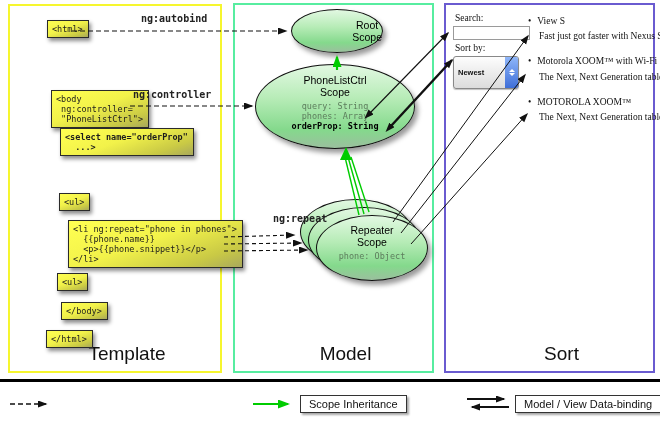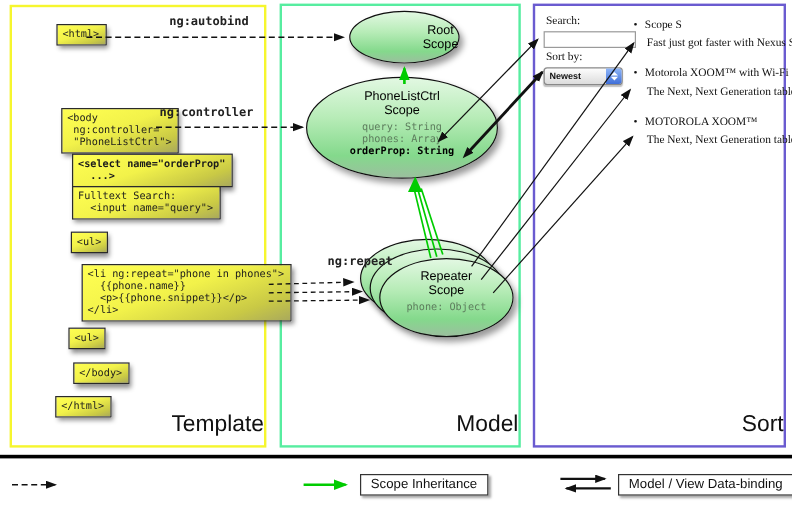--- a/index.html
+++ b/index.html
@@ -8,22 +8,22 @@
     position:relative; width:660px; height:421px;
     background:#fff; overflow:hidden;
     font-family:"Liberation Sans", sans-serif;
   }
   
   .col { position:absolute; border:2px solid; background:transparent; }
   .col-template { left:8px;  top:4px; width:214px; height:369px; border-color:#f6f62e; }
   .col-model    { left:233px; top:3px; width:201px; height:370px; border-color:#57eda0; }
   .col-view     { left:444px; top:3px; width:211px; height:370px; border-color:#6a5bd0; }
   .col-label {
-    position:absolute; bottom:6px; left:0; width:100%;
-    text-align:right; font-size:19px; color:#111;
+    position:absolute; bottom:6px; left:12px; width:100%;
+    text-align:center; font-size:19px; color:#111;
     font-family:"Liberation Sans", sans-serif;
   }
   
   .code {
     position:absolute; z-index:10;
     font-family:"DejaVu Sans Mono", monospace;
     font-size:8.5px; line-height:1.18; color:#1c1c1c;
     white-space:pre; padding:3px 5px 3px 4px;
     background:linear-gradient(160deg,#ffff52 0%,#f2f24a 45%,#c9c945 80%,#a9a95c 100%);
     border:1px solid #2a2a2a;
@@ -64,21 +64,21 @@
   .rep-front  { left:316px; top:215px; padding-top:8px; }
   
   .view-text { font-family:"Liberation Serif", serif; color:#111; }
   .vlabel { position:absolute; font-size:9.5px; }
   .search-input {
     position:absolute; left:453px; top:26px; width:77px; height:14px;
     border:1px solid #9a9a9a; background:#fff; z-index:9;
     font-size:9px; padding:0 2px; font-family:"Liberation Serif", serif;
   }
   .dropdown {
-    position:absolute; left:453px; top:56px; width:66px; height:15px;
+    position:absolute; left:453px; top:56px; width:66px; height:33px;
     border:1px solid #888; border-radius:3px; background:linear-gradient(#fdfdfd,#dcdcdc);
     display:flex; align-items:center; z-index:9;
     box-shadow:0 1px 1px rgba(0,0,0,0.25);
   }
   .dropdown .dtext { flex:1; font-size:7.5px; font-weight:bold; padding-left:4px;
     font-family:"Liberation Sans", sans-serif; color:#111; }
   .stepper {
     width:13px; height:100%; border-radius:0 2px 2px 0;
     background:linear-gradient(#8fb6f9,#3f6fd8);
     display:flex; flex-direction:column; align-items:center; justify-content:center; gap:1px;
@@ -152,22 +152,20 @@
     <line x1="467" y1="399" x2="504" y2="399" stroke="#111" stroke-width="1.8" marker-end="url(#mB)"></line>
     <line x1="509" y1="407" x2="472" y2="407" stroke="#111" stroke-width="1.8" marker-end="url(#mB)"></line>
   </svg>
 
   <div class="code" style="left:14px; top:20px;">&lt;html&gt;</div>
   <div class="code" style="left:18px; top:90px;">&lt;body
  ng:controller=
  "PhoneListCtrl"&gt;</div>
   <div class="code bold" style="left:27px; top:128px;">&lt;select name="orderProp"
   ...&gt;</div>
-  <div class="code" style="left:27px; top:155px;">Fulltext Search:
-  &lt;input name="query"&gt;</div>
   <div class="code" style="left:26px; top:193px;">&lt;ul&gt;</div>
   <div class="code" style="left:35px; top:220px;">&lt;li ng:repeat="phone in phones"&gt;
   {{phone.name}}
   &lt;p&gt;{{phone.snippet}}&lt;/p&gt;
 &lt;/li&gt;</div>
   <div class="code" style="left:24px; top:273px;">&lt;ul&gt;</div>
   <div class="code" style="left:28px; top:302px;">&lt;/body&gt;</div>
   <div class="code" style="left:13px; top:330px;">&lt;/html&gt;</div>
 
   <div class="dir" style="left:141px; top:13px;">ng:autobind</div>
@@ -204,21 +202,21 @@
   <div class="vlabel view-text" style="left:455px; top:43px;">Sort by:</div>
   <div class="dropdown">
     <span class="dtext">Newest</span>
     <span class="stepper">
       <span class="tri-up"></span>
         <span class="tri-dn"></span>
     </span>
   </div>
 
   <div class="vitem-name view-text" style="left:528px; top:16px;">
-    <span class="bullet">•</span><span>Scope S</span>
+    <span class="bullet">•</span><span>View S</span>
   </div>
   <div class="vitem-desc view-text" style="left:539px; top:31px;">Fast just got faster with Nexus S.</div>
 
   <div class="vitem-name view-text" style="left:528px; top:56px;text-align:center;">
     <span class="bullet">•</span><span>Motorola XOOM™ with Wi-Fi</span>
   </div>
   <div class="vitem-desc view-text" style="left:539px; top:72px;">The Next, Next Generation tablet.</div>
 
   <div class="vitem-name view-text" style="left:528px; top:97px;">
     <span class="bullet">•</span><span>MOTOROLA XOOM™</span>

